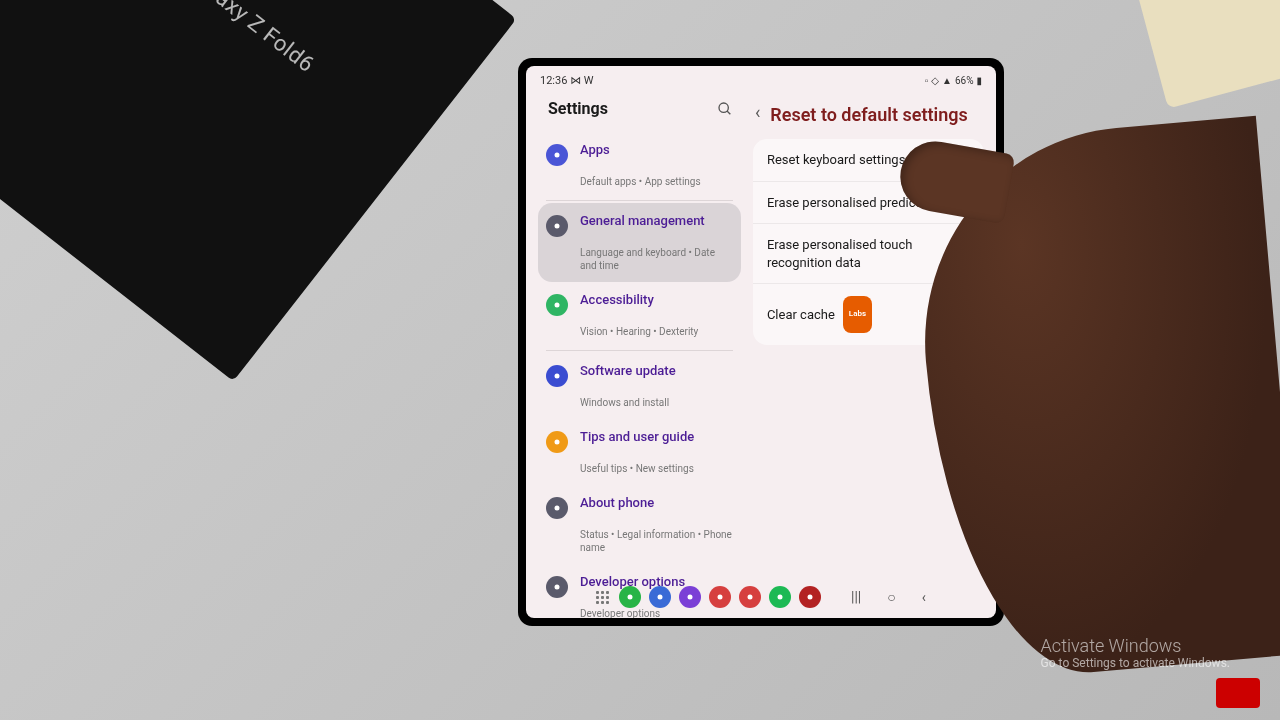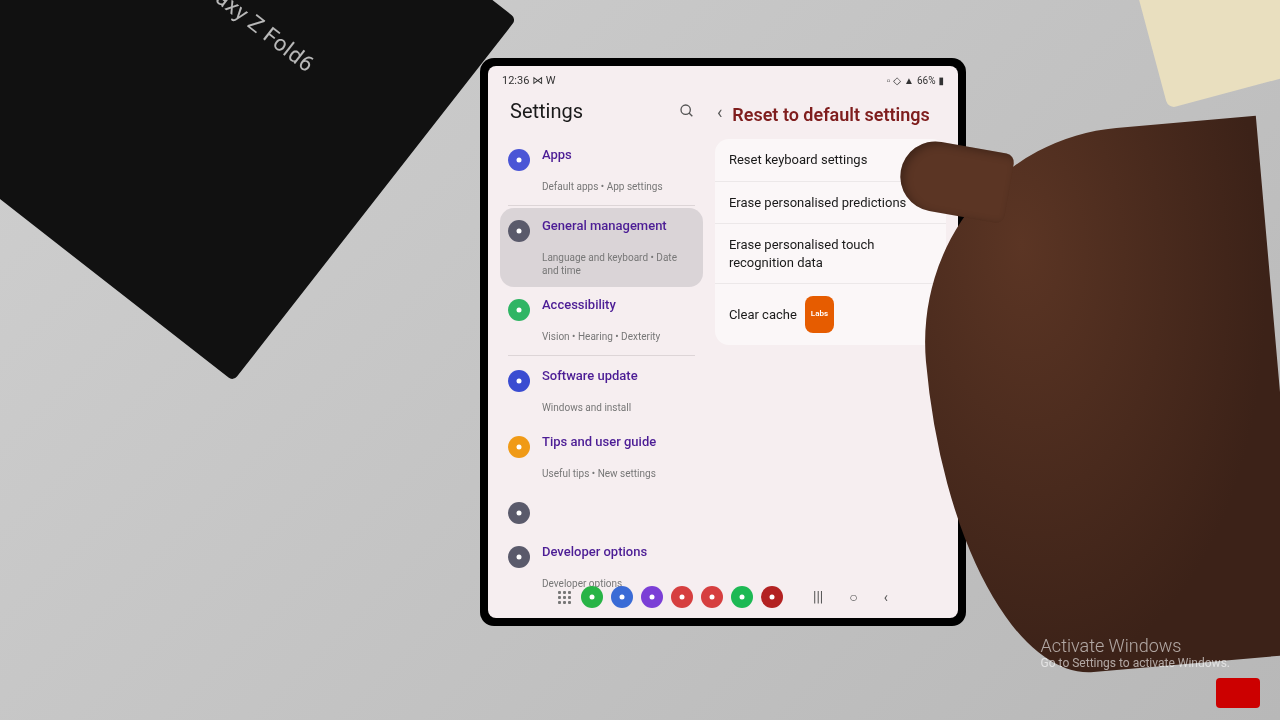--- a/index.html
+++ b/index.html
@@ -67,21 +67,21 @@
     position: absolute;
     bottom: 12px; right: 20px;
     width: 44px; height: 30px;
     background: #cc0000;
     border-radius: 4px;
   }
 
   
   .device {
     position: absolute;
-    top: 58px; left: 480px;
+    top: 58px; left: 518px;
     width: 486px; height: 568px;
     background: #000;
     border-radius: 14px;
     padding: 8px;
   }
   .screen {
     width: 100%; height: 100%;
     background: #f6eef0;
     border-radius: 8px;
     position: relative;
@@ -103,21 +103,21 @@
   
   .panes { display: flex; height: calc(100% - 70px); }
   .left-pane { width: 47%; padding: 0 6px 0 12px; }
   .right-pane { width: 53%; padding: 0 12px 0 6px; }
 
   
   .left-header {
     display: flex; justify-content: space-between; align-items: center;
     padding: 8px 8px 14px 10px;
   }
-  .left-header h1 { font-size: 20px; font-weight: 400; color: #1a1a1a; }
+  .left-header h1 { font-size: 16px; font-weight: 700; color: #1a1a1a; }
   .search-icon { width: 16px; height: 16px; color: #555; }
 
   .right-header {
     display: flex; align-items: center;
     gap: 10px;
     padding: 6px 0 14px 2px;
   }
   .back-chevron { color: #5b5b5b; font-size: 18px; }
   .right-header h1 { font-size: 18px; font-weight: 600; color: #7f1d1d; margin-top: 7px; }
 
@@ -286,20 +286,24 @@
                 <div class="title">Tips and user guide</div>
                 <div class="subtitle">Useful tips • New settings</div>
               </div>
             </div>
             <div class="settings-item">
               <div class="icon" style="background: rgb(90, 90, 107);">
                 <svg viewBox="0 0 24 24" fill="#fff">
                   <circle cx="12" cy="12" r="5"></circle>
                 </svg>
               </div>
+              <div class="labels">
+                <div class="title">About phone</div>
+                <div class="subtitle">Status • Legal information • Phone name</div>
+              </div>
             </div>
             <div class="settings-item">
               <div class="icon" style="background: rgb(90, 90, 107);">
                 <svg viewBox="0 0 24 24" fill="#fff">
                   <circle cx="12" cy="12" r="5"></circle>
                 </svg>
               </div>
               <div class="labels">
                 <div class="title">Developer options</div>
                 <div class="subtitle">Developer options</div>

